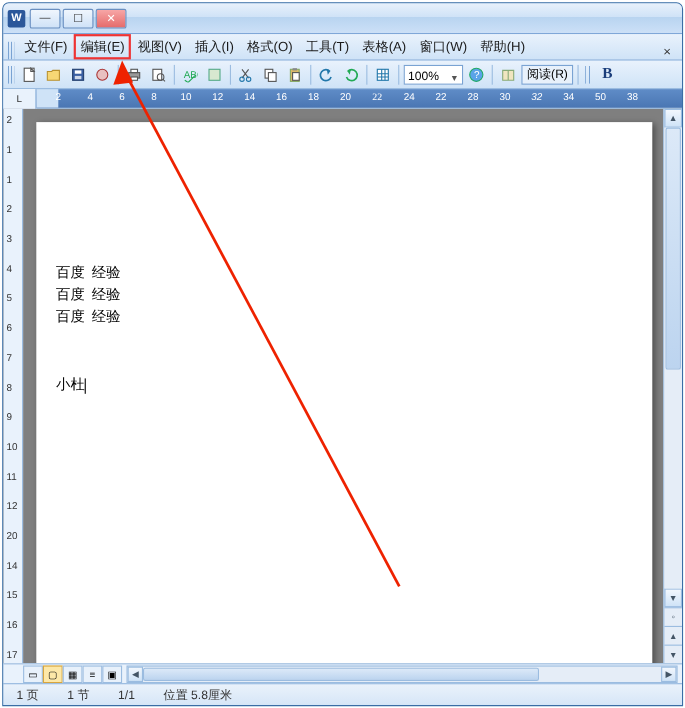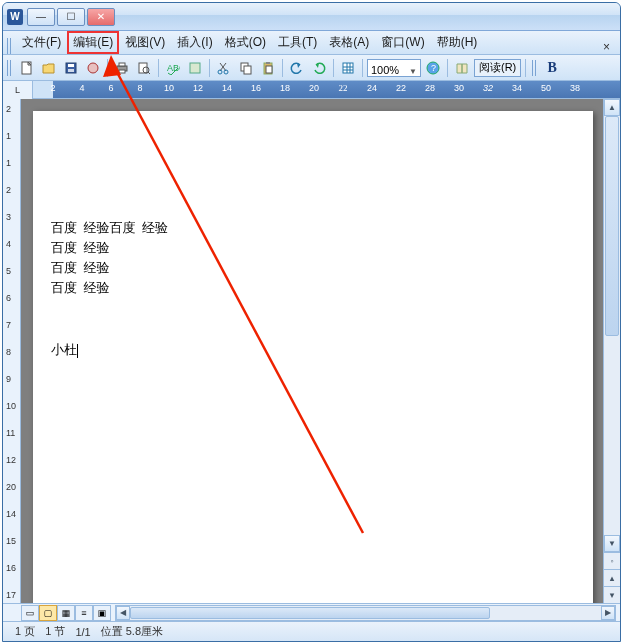--- a/index.html
+++ b/index.html
@@ -42,21 +42,21 @@
 .vscroll .track { flex: 1; background: #e5edf7; position: relative; }
 .vscroll .thumb { position: absolute; left: 1px; right: 1px; top: 0; height: 220px; background: linear-gradient(#dce9f8,#bcd4ef); border: 1px solid #9bbce0; border-radius: 2px; }
 .vscroll .extra { height: 17px; display:flex; align-items:center; justify-content:center; font-size:9px; color:#456; cursor:pointer; border-top:1px solid #9bbce0; }
 .bottom-bar { height: 18px; background: #e9f2fc; display: flex; align-items: center; border-top: 1px solid #9bbce0; }
 .view-btns { display: flex; height: 16px; margin-left: 18px; }
 .view-btns .vb { width: 18px; height: 16px; border: 1px solid #9bbce0; background: #e8f1fb; display:flex; align-items:center; justify-content:center; font-size:9px; cursor:pointer; }
 .view-btns .vb.active { background: #fde8a8; border-color: #d8a53e; }
 .hscroll { flex: 1; height: 16px; margin: 0 4px; background: #e5edf7; border: 1px solid #9bbce0; position: relative; }
 .hscroll .thumb { position: absolute; top: 1px; bottom: 1px; left: 14px; width: 360px; background: linear-gradient(#dce9f8,#bcd4ef); border: 1px solid #9bbce0; border-radius: 2px; }
 .hscroll .sbtn { position: absolute; top: 0; width: 14px; height: 14px; background: linear-gradient(#f2f7fd,#cfe3f7); border: 1px solid #9bbce0; display:flex; align-items:center; justify-content:center; font-size:8px; color:#456; cursor:pointer; }
-.statusbar { height: 20px; background: linear-gradient(#eaf2fb,#d6e6f7); border-top: 1px solid #9bbce0; display: flex; align-items: center; font-size: 11px; color: #333; padding: 0 8px; gap: 2px; }
+.statusbar { height: 20px; background: linear-gradient(#eaf2fb,#d6e6f7); border-top: 1px solid #9bbce0; display: flex; align-items: center; font-size: 11px; color: #333; padding: 0 8px; gap: 18px; }
 .statusbar .cell { padding: 0 4px; }
 .red-arrow { position: absolute; pointer-events: none; z-index: 50; }
 svg { display: block; }
 </style>
 </head>
 <body>
 
 <div class="window">
 
   <div class="titlebar">
@@ -250,21 +250,20 @@
           <span class="num" style="top: 361px;">12</span>
           <span class="num" style="top: 388px;">20</span>
           <span class="num" style="top: 415px;">14</span>
           <span class="num" style="top: 442px;">15</span>
           <span class="num" style="top: 469px;">16</span>
           <span class="num" style="top: 496px;">17</span>
         </div>
     </div>
     <div class="page-area">
       <div class="page">
-        <div class="doc-text" style="top:108px;">百度  经验百度  经验</div>
         <div class="doc-text" style="top:128px;">百度  经验</div>
         <div class="doc-text" style="top:148px;">百度  经验</div>
         <div class="doc-text" style="top:168px;">百度  经验</div>
         <div class="doc-text" style="top:230px;"><span>小杜</span><span class="cursor"></span></div>
       </div>
     </div>
     <div class="vscroll">
       <div class="sbtn">▲</div>
       <div class="track">
           <div class="thumb"></div>

